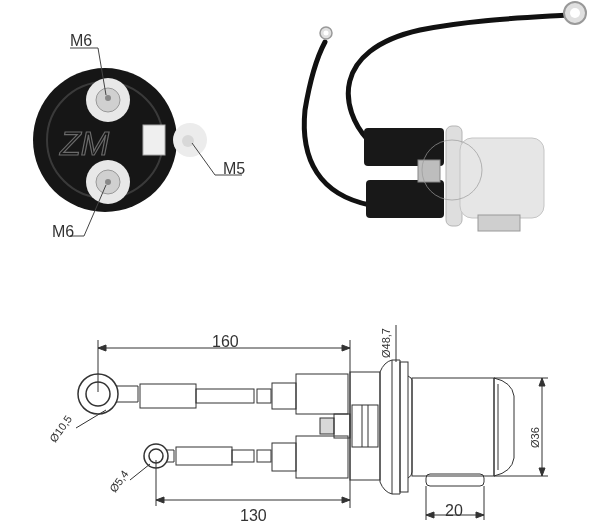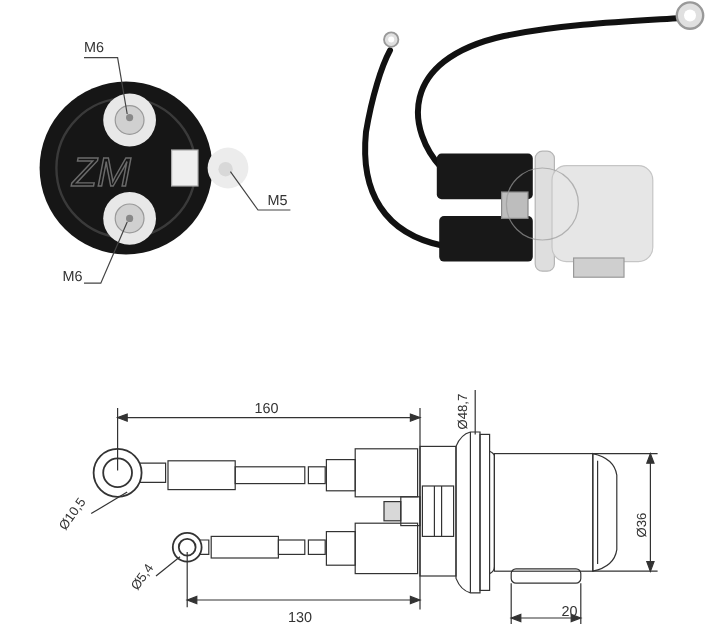--- a/index.html
+++ b/index.html
@@ -1,19 +1,19 @@
 <!DOCTYPE html>
 <html><head>
 <meta charset="utf-8">
 <style>
   html, body { margin: 0; padding: 0; background: #ffffff; }
   body { width: 600px; height: 530px; position: relative; overflow: hidden;
          font-family: "Liberation Sans", sans-serif; }
   .layer { position: absolute; left: 0; top: 0; width: 600px; height: 530px; }
-  .lbl { position: absolute; font-size: 12px; color: #333333;
+  .lbl { position: absolute; font-size: 16px; color: #333333;
          font-family: "Liberation Sans", sans-serif; line-height: 1; white-space: nowrap; }
   .rot90 { transform: rotate(-90deg); transform-origin: left top; }
   .rot45 { transform: rotate(-55deg); transform-origin: left top; }
 </style>
 </head>
 <body>
 
 <svg class="layer" viewBox="0 0 600 530">
   <circle cx="105" cy="140" r="72" fill="#161616"></circle>
   <circle cx="105" cy="140" r="58" fill="none" stroke="#3a3a3a" stroke-width="2"></circle>
@@ -126,17 +126,17 @@
   <line x1="426" y1="515" x2="484" y2="515"></line>
   <polygon points="426,515 434,512 434,518" fill="#333"></polygon>
   <polygon points="484,515 476,512 476,518" fill="#333"></polygon>
 
   <line x1="106" y1="410" x2="76" y2="428"></line>
   <line x1="150" y1="464" x2="130" y2="480"></line>
 </svg>
 
 <div class="lbl" style="left:212px;top:334px;text-align:center;">160</div>
 <div class="lbl" style="left:240px;top:508px;">130</div>
-<div class="lbl" style="left:468px;top:503px;">20</div>
+<div class="lbl" style="left:445px;top:503px;">20</div>
 <div class="lbl rot90" style="left:381px;top:358px;font-size:11px;">Ø48,7</div>
 <div class="lbl rot90" style="left:530px;top:448px;font-size:11px;">Ø36</div>
 <div class="lbl rot45" style="left:48px;top:438px;font-size:11px;">Ø10,5</div>
 <div class="lbl rot45" style="left:108px;top:488px;font-size:11px;">Ø5,4</div>
 
 </body></html>

